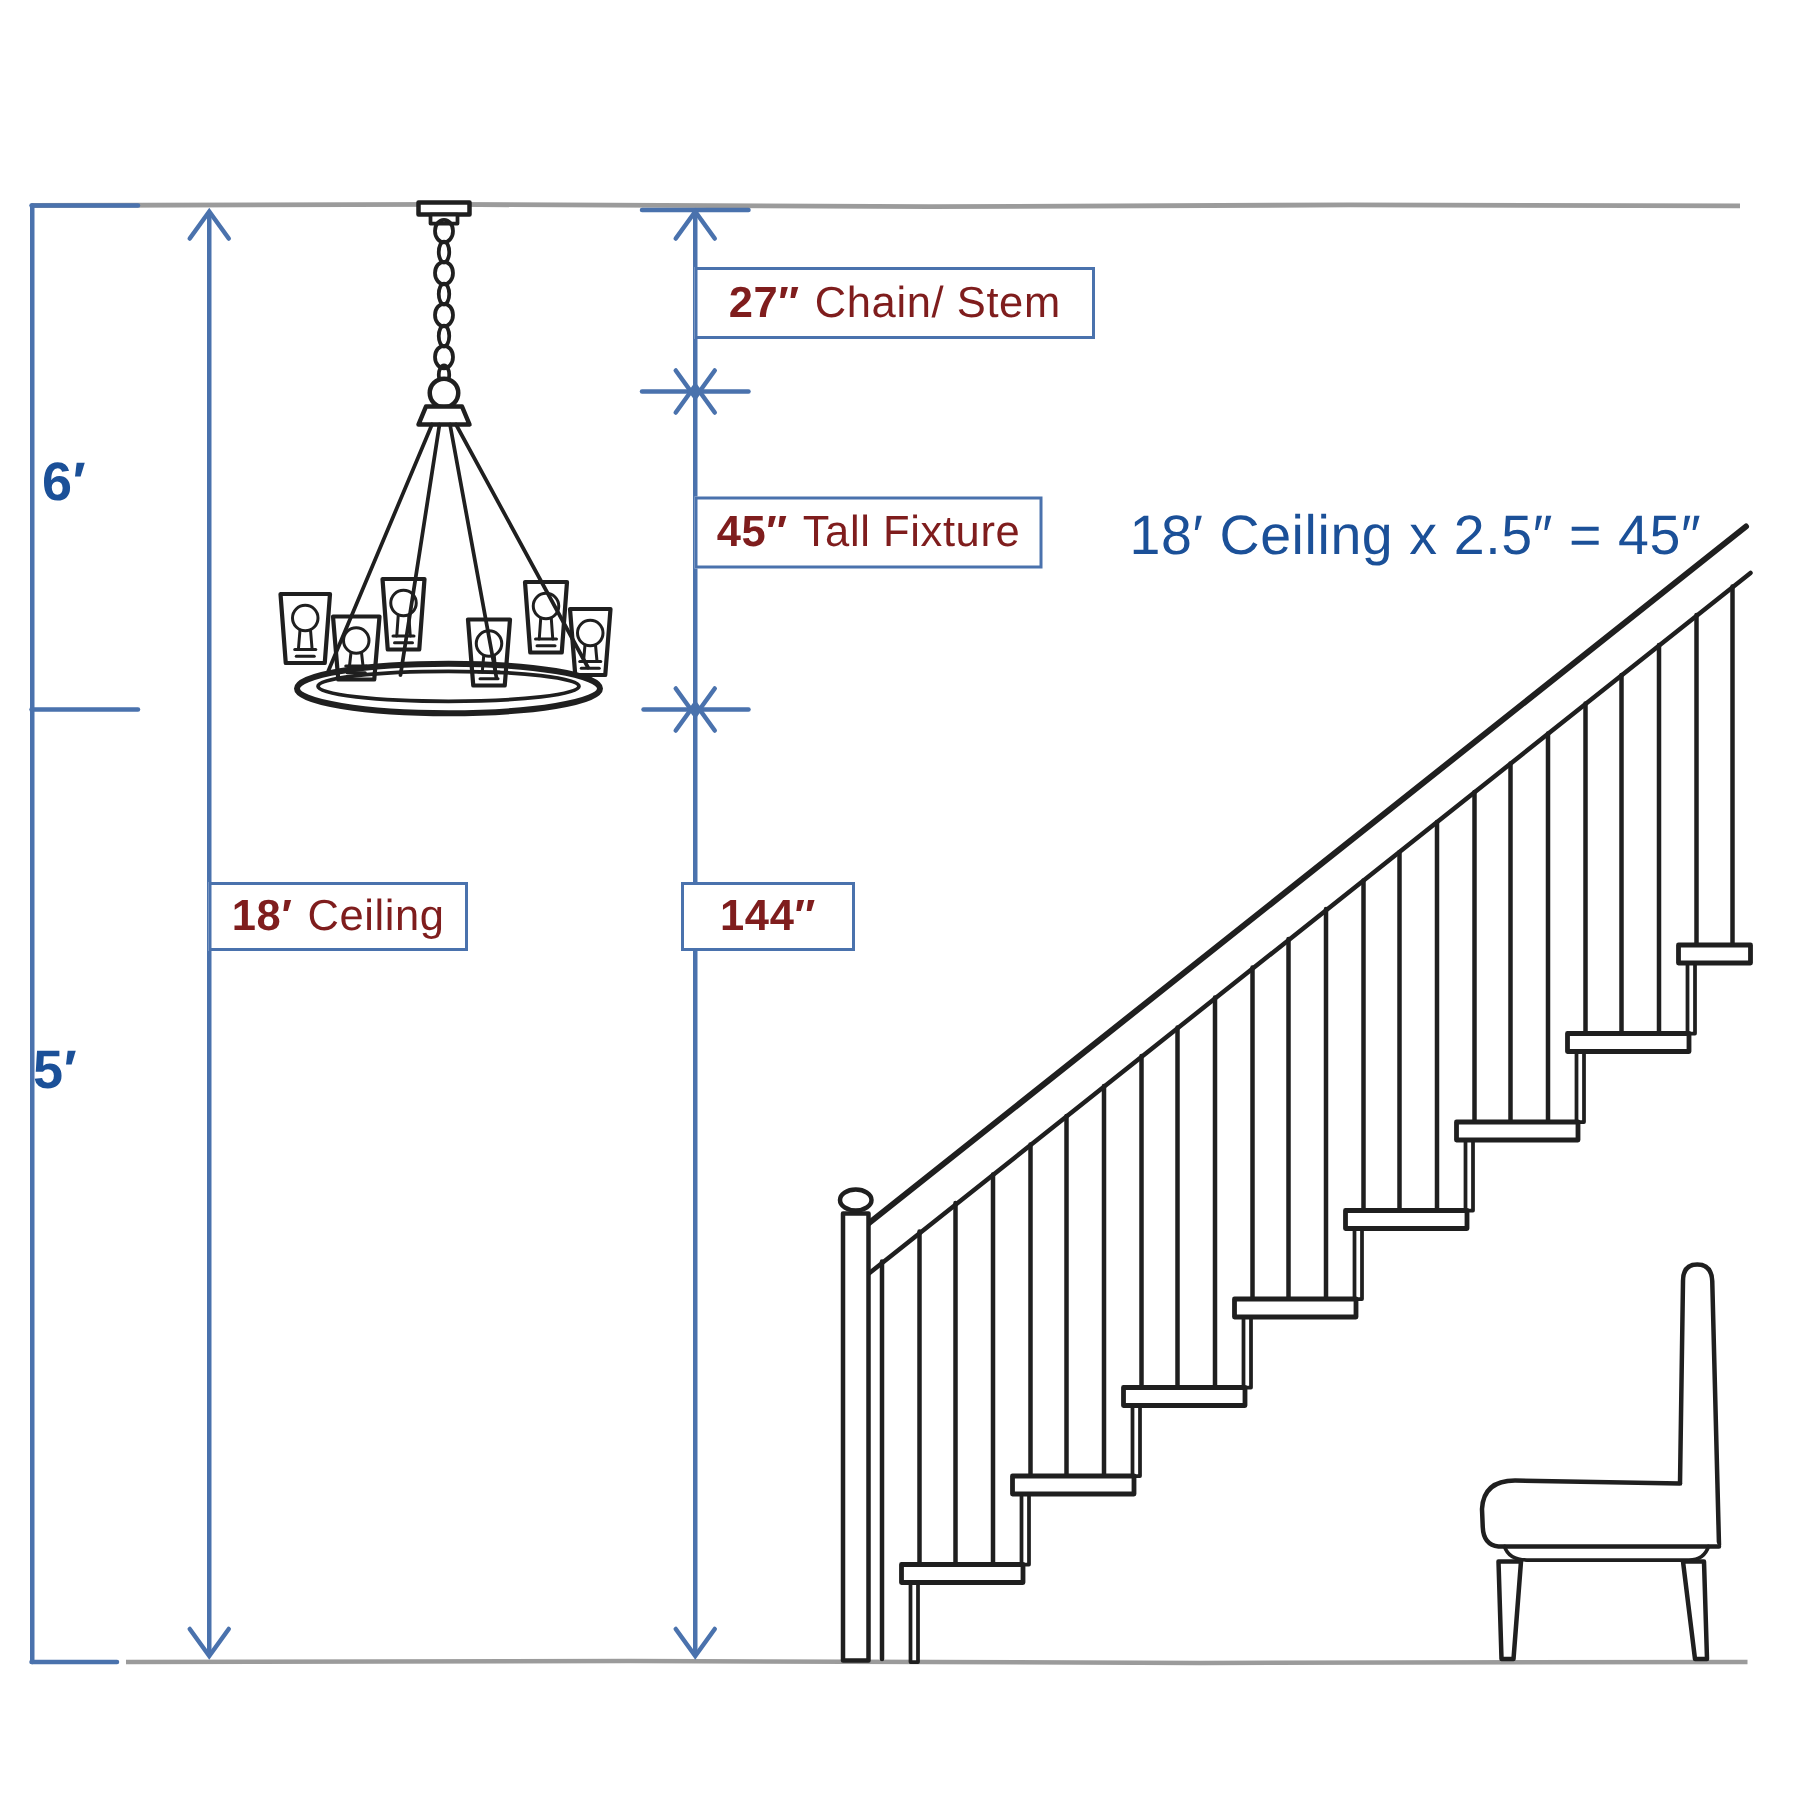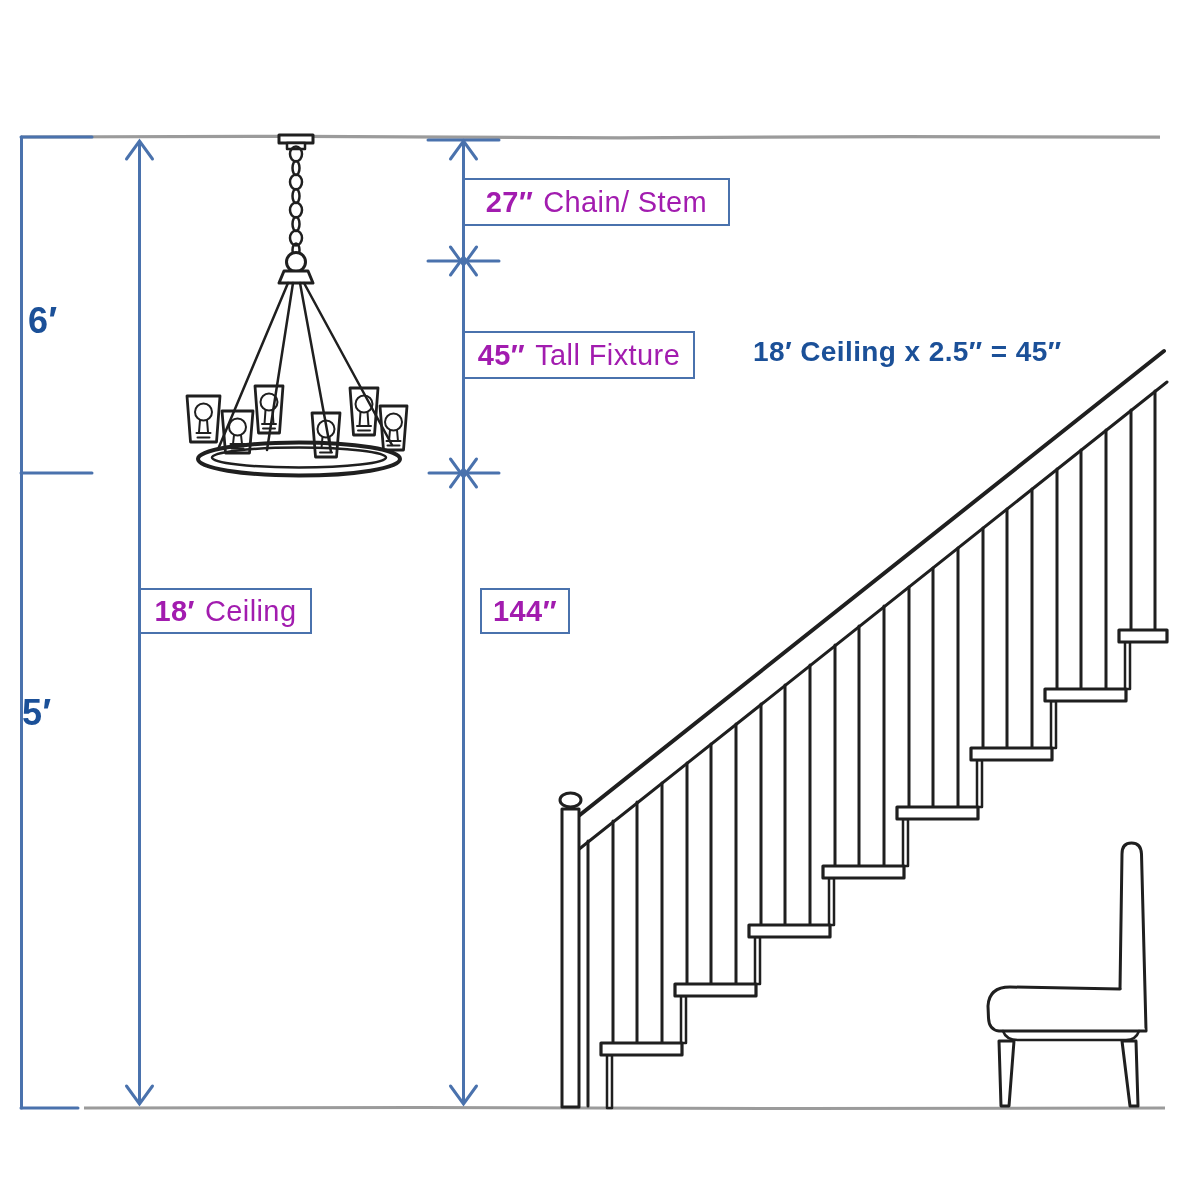--- a/index.html
+++ b/index.html
@@ -2,30 +2,30 @@
 <html><head>
 <meta charset="utf-8">
 <style>
   html,body{margin:0;padding:0;background:#fff;}
   .stage{position:relative;width:1200px;height:1200px;background:#ffffff;overflow:hidden;
          font-family:"Liberation Sans",sans-serif;}
   .stage svg{position:absolute;left:0;top:0;}
   .dim-text{position:absolute;color:#1b5098;font-family:"Liberation Sans",sans-serif;
             white-space:nowrap;line-height:1;}
   .side-label{font-size:36px;font-weight:700;letter-spacing:.5px;}
-  .formula{font-size:28px;font-weight:700;letter-spacing:.4px;}
+  .formula{font-size:37px;font-weight:400;letter-spacing:.4px;}
   .dim-box{position:absolute;background:#ffffff;border:2.5px solid #4a72ad;
            display:flex;align-items:center;justify-content:center;gap:10px;
-           color:#a21caf;font-size:29px;letter-spacing:.4px;box-sizing:border-box;}
+           color:#7f1d1d;font-size:29px;letter-spacing:.4px;box-sizing:border-box;}
   .dim-box .val{font-weight:700;}
   .dim-box .lbl{font-weight:400;}
   .box-chain{left:463px;top:178px;width:267px;height:48px;}
   .box-fixture{left:463px;top:331px;width:232px;height:48px;}
   .box-ceiling{left:139px;top:588px;width:173px;height:46px;justify-content:center;}
-  .box-clearance{left:480px;top:588px;width:90px;height:46px;}
+  .box-clearance{left:454px;top:588px;width:116px;height:46px;}
   .label-six{left:28px;top:303px;}
   .label-twelve{left:22px;top:695px;}
   .label-formula{left:753px;top:338px;}
 </style>
 </head>
 <body>
 
 <div class="stage">
 
 <svg width="1200" height="1200" viewBox="0 0 1200 1200">

